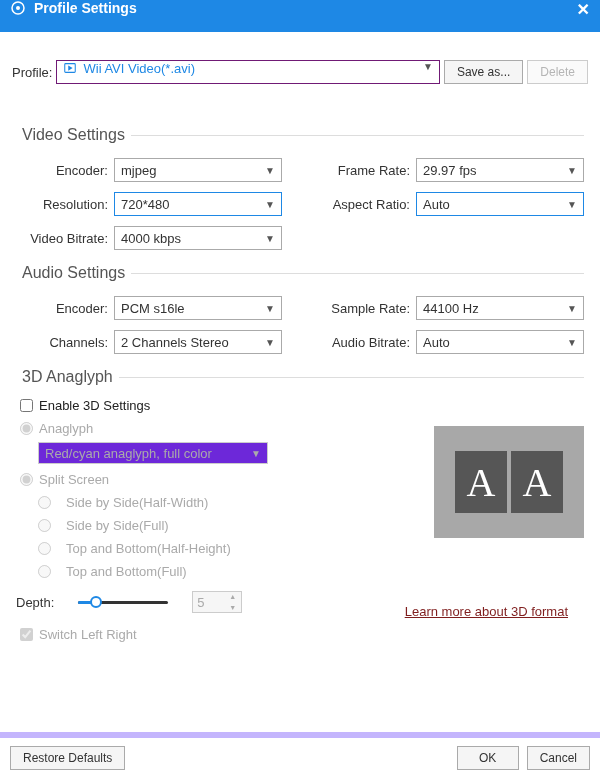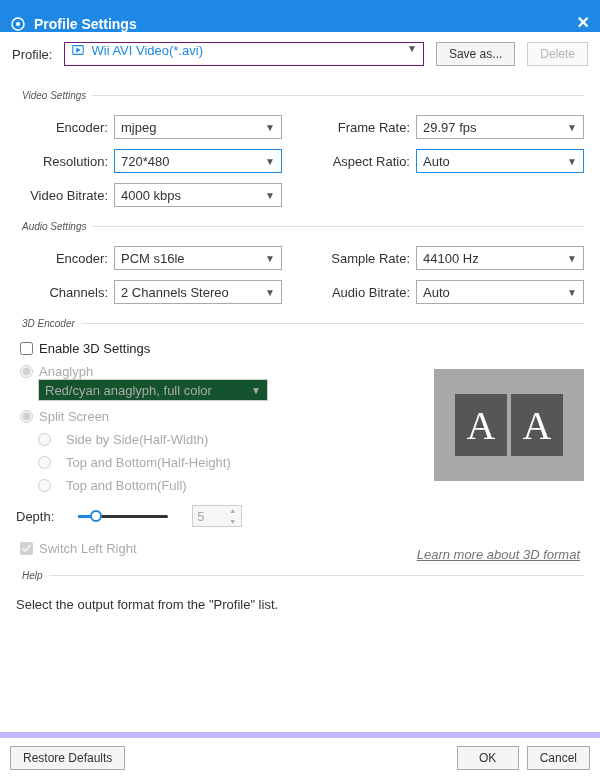--- a/index.html
+++ b/index.html
@@ -1,54 +1,54 @@
 <!DOCTYPE html>
 <html><head>
 <meta charset="utf-8">
 <style>
 * { box-sizing: border-box; margin: 0; padding: 0; font-family: "Segoe UI", Tahoma, sans-serif; }
 body { width: 600px; height: 778px; background: #fff; display: flex; flex-direction: column; font-size: 13px; color: #222; }
-.titlebar { height: 32px; background: #1e88e5; color: #fff; display: flex; align-items: flex-end; padding: 0 10px; font-weight: 600; font-size: 14px; }
+.titlebar { height: 32px; background: #1e88e5; color: #fff; display: flex; align-items: flex-start; padding: 0 10px; font-weight: 600; font-size: 14px; }
 .titlebar .icon { width: 16px; height: 16px; margin-right: 8px; }
 .titlebar .close { margin-left: auto; cursor: pointer; font-size: 16px; }
-.topbar { display: flex; align-items: center; padding: 10px 12px; gap: 12px; }
+.topbar { display: flex; align-items: center; padding: 28px 12px; gap: 4px; }
 .profile-label { color: #333; }
 .profile-sel { flex: 1; height: 24px; border: 1px solid #701a75; background: #fff; display: flex; padding: 0 6px; color: #1e88e5; cursor: pointer; position: relative; }
 .profile-sel .icon { width:14px; height:14px; margin-right:6px; }
 .profile-sel .chev { position:absolute; right:6px; color:#555; font-size:10px; }
 .btn { height: 24px; padding: 0 12px; border: 1px solid #aaa; background: #f5f5f5; color: #333; cursor: pointer; display: inline-flex; align-items: center; justify-content: center; font-size:12px; }
 .btn.disabled { color: #b5b5b5; border-color: #ccc; background: #fafafa; cursor: default; }
 .content { flex: 1; overflow: hidden; padding: 0 16px; }
 fieldset { border: none; border-top: 1px solid #ddd; margin-top: 14px; padding-top: 4px; }
-legend { padding: 0 6px; color: #555; font-size: 10px; font-style: italic; }
+legend { padding: 0 6px; color: #555; font-size: 16px; }
 .row { display: flex; align-items: center; margin-top: 10px; gap: 36px; }
 .pair { display: flex; align-items: center; gap: 6px; flex: 1; }
 .pair label { width: 92px; text-align: right; color: #333; }
 .select { flex: 1; height: 24px; border: 1px solid #aaa; background: #fff; display: flex; align-items: center; padding: 0 6px; cursor: pointer; position: relative; color:#333; }
 .select.hl { border-color: #1e88e5; }
 .select .chev { position: absolute; right: 6px; color:#555; font-size:10px; }
 .pair.narrow label { width: 92px; }
 .threeD .disabled, .threeD .disabled * { color: #aaa; }
 .threeD { position: relative; }
 .cbrow { display:flex; align-items:center; gap:6px; margin-top:8px; margin-left:4px; }
 .radiorow { display:flex; align-items:center; gap:6px; margin-top:8px; margin-left:4px; }
 .radiosub { margin-left: 22px; }
 .radiosub .radiorow { margin-left:0;gap:15px; }
-.select.sm { height:22px; max-width:230px; margin-left:22px; background:#14532d; border-color:#ccc; color:#aaa; }
+.select.sm { height:22px; max-width:230px; margin-left:22px; margin-top:6px; background:#6d28d9; border-color:#ccc; color:#aaa; }
 .depthrow { display:flex; align-items:center; gap:24px; margin-top:12px; }
 .depthrow label { color:#333; }
 .slider-wrap { width:90px; height:16px; position:relative; }
 .slider-track { position:absolute; top:7px; left:0; right:0; height:3px; background:#333; border-radius:2px; }
 .slider-fill  { position:absolute; top:7px; left:0; width:20%; height:3px; background:#1e88e5; border-radius:2px; }
 .slider-thumb { position:absolute; top:2px; left:calc(20% - 6px); width:12px; height:12px; border-radius:50%; background:#fff; border:2px solid #1e88e5; }
 .spinner { width:50px; height:22px; border:1px solid #ccc; background:#f6f6f6; display:flex; align-items:center; padding:0 4px; color:#aaa; position:relative; }
 .spinner .updn { position:absolute; right:2px; top:1px; bottom:1px; width:10px; display:flex; flex-direction:column; justify-content:space-between; color:#aaa; font-size:7px; }
 .preview { position:absolute; right:0; top:40px; width:150px; height:112px; background:#a8a8a8; display:flex; align-items:center; justify-content:center; gap:4px; }
 .preview .card { width:52px; height:62px; background:#565656; color:#fff; display:flex; align-items:center; justify-content:center; font-size:40px; font-family: Georgia, serif; }
-.learn { position:absolute; right:4px; top:218px; color:#737373; text-decoration:underline; cursor:pointer;font-style:italic; }
+.learn { position:absolute; right:16px; top:218px; color:#7f1d1d; text-decoration:underline; cursor:pointer; }
 .help-text { margin-top:12px; color:#333; }
 .footer { border-top:6px solid #c4b5fd; padding:8px 10px; display:flex; align-items:center; gap:8px; }
 .footer .spacer { flex:1; }
 input[type=checkbox], input[type=radio] { accent-color:#1e88e5; }
 input[type=checkbox]:disabled, input[type=radio]:disabled { accent-color:#aaa; }
 </style>
 </head>
 <body>
 
 <div class="titlebar">
@@ -155,21 +155,21 @@
         <label>Audio Bitrate:</label>
         <div class="select">
             <span>Auto</span>
             <span class="chev">▼</span>
           </div>
       </div>
     </div>
   </fieldset>
 
   <fieldset class="threeD">
-    <legend>3D Encoder</legend>
+    <legend>3D Anaglyph</legend>
 
     <div class="cbrow">
       <input type="checkbox" style="">
       <span>Enable 3D Settings</span>
     </div>
 
     <div class="disabled">
       <div class="radiorow">
         <input type="radio" disabled="" checked="" style="">
         <span>Anaglyph</span>
@@ -180,20 +180,24 @@
         </div>
 
       <div class="radiorow">
         <input type="radio" disabled="" checked="" style="">
         <span>Split Screen</span>
       </div>
       <div class="radiosub">
         <div class="radiorow">
             <input type="radio" disabled="" style="">
             <span>Side by Side(Half-Width)</span>
+          </div>
+        <div class="radiorow">
+            <input type="radio" disabled="" style="">
+            <span>Side by Side(Full)</span>
           </div>
         <div class="radiorow">
             <input type="radio" disabled="" style="">
             <span>Top and Bottom(Half-Height)</span>
           </div>
         <div class="radiorow">
             <input type="radio" disabled="" style="">
             <span>Top and Bottom(Full)</span>
           </div>
       </div>
@@ -220,24 +224,20 @@
       <span>Switch Left Right</span>
     </div>
 
     <div class="preview">
       <div class="card">A</div>
       <div class="card">A</div>
     </div>
     <a class="learn">Learn more about 3D format</a>
   </fieldset>
 
-  <fieldset>
-    <legend>Help</legend>
-    <div class="help-text">Select the output format from the "Profile" list.</div>
-  </fieldset>
 
 </div>
 
 <div class="footer">
   <button class="btn">Restore Defaults</button>
   <div class="spacer"></div>
   <button class="btn" style="min-width:62px">OK</button>
   <button class="btn" style="min-width:62px">Cancel</button>
 </div>
 

